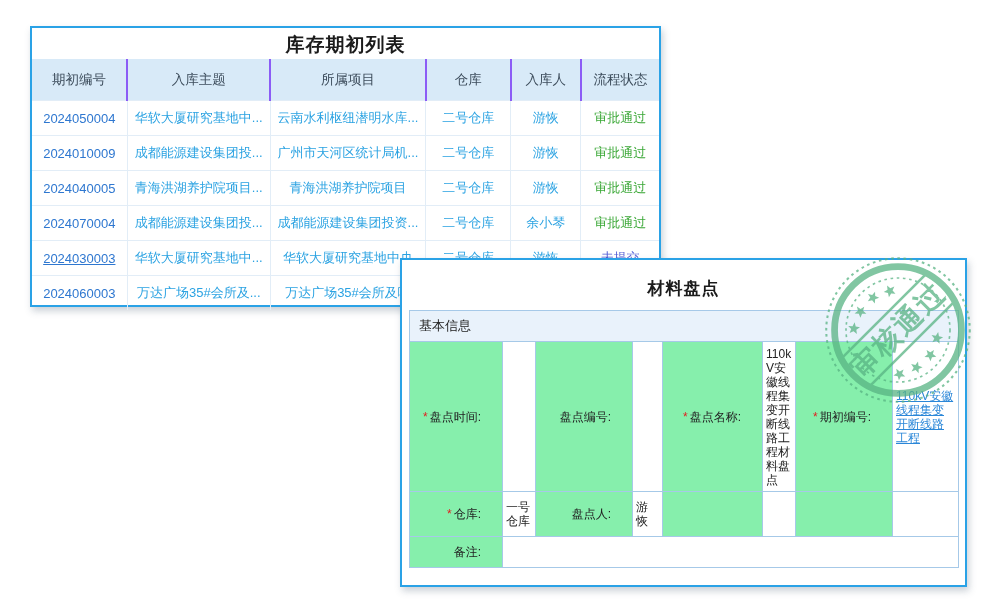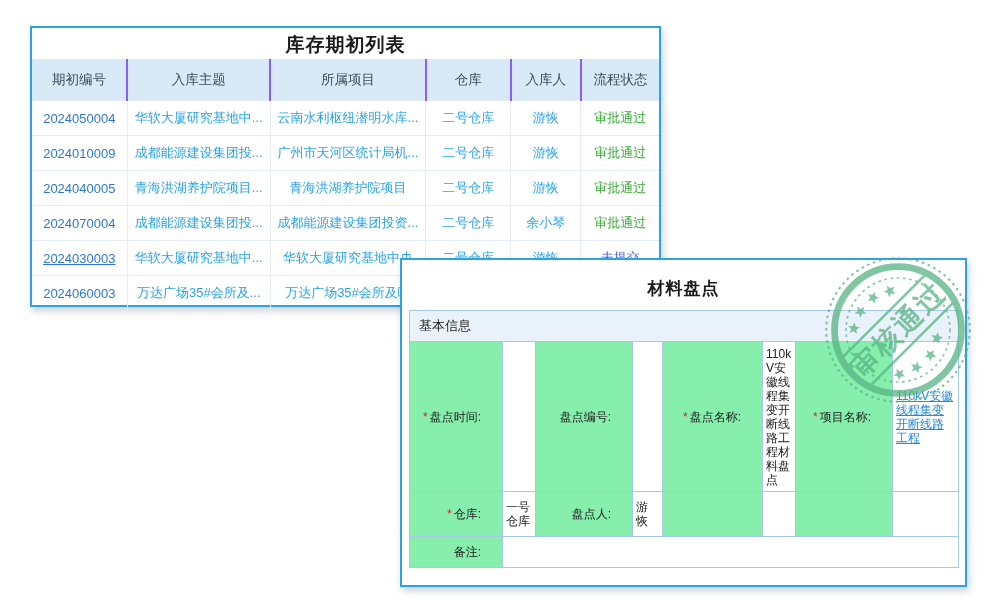--- a/index.html
+++ b/index.html
@@ -144,21 +144,21 @@
         <tr>
       <td class="section" colspan="8">基本信息</td>
     </tr>
     <tr style="height:150px;">
       <td class="lbl"><span class="req" style="color: rgb(224, 32, 32);">*</span><span>盘点时间:</span></td>
       <td class="val"></td>
       <td class="lbl"><span class="req" style="color: rgb(224, 32, 32);"></span><span>盘点编号:</span></td>
       <td class="val"></td>
       <td class="lbl"><span class="req" style="color: rgb(224, 32, 32);">*</span><span>盘点名称:</span></td>
       <td class="val">110kV安徽线程集变开断线路工程材料盘点</td>
-      <td class="lbl"><span class="req" style="color: rgb(224, 32, 32);">*</span><span>项目名称:</span></td>
+      <td class="lbl"><span class="req" style="color: rgb(224, 32, 32);">*</span><span>期初编号:</span></td>
       <td class="val"><a class="cell-link" style="color: rgb(43, 135, 216);">110kV安徽线程集变开断线路工程</a></td>
     </tr>
     <tr style="height:45px;">
       <td class="lbl"><span class="req" style="color: rgb(224, 32, 32);">*</span><span>仓库:</span></td>
       <td class="val">一号仓库</td>
       <td class="lbl"><span>盘点人:</span></td>
       <td class="val">游恢</td>
       <td class="lbl"></td>
       <td class="val"></td>
       <td class="lbl"></td>

